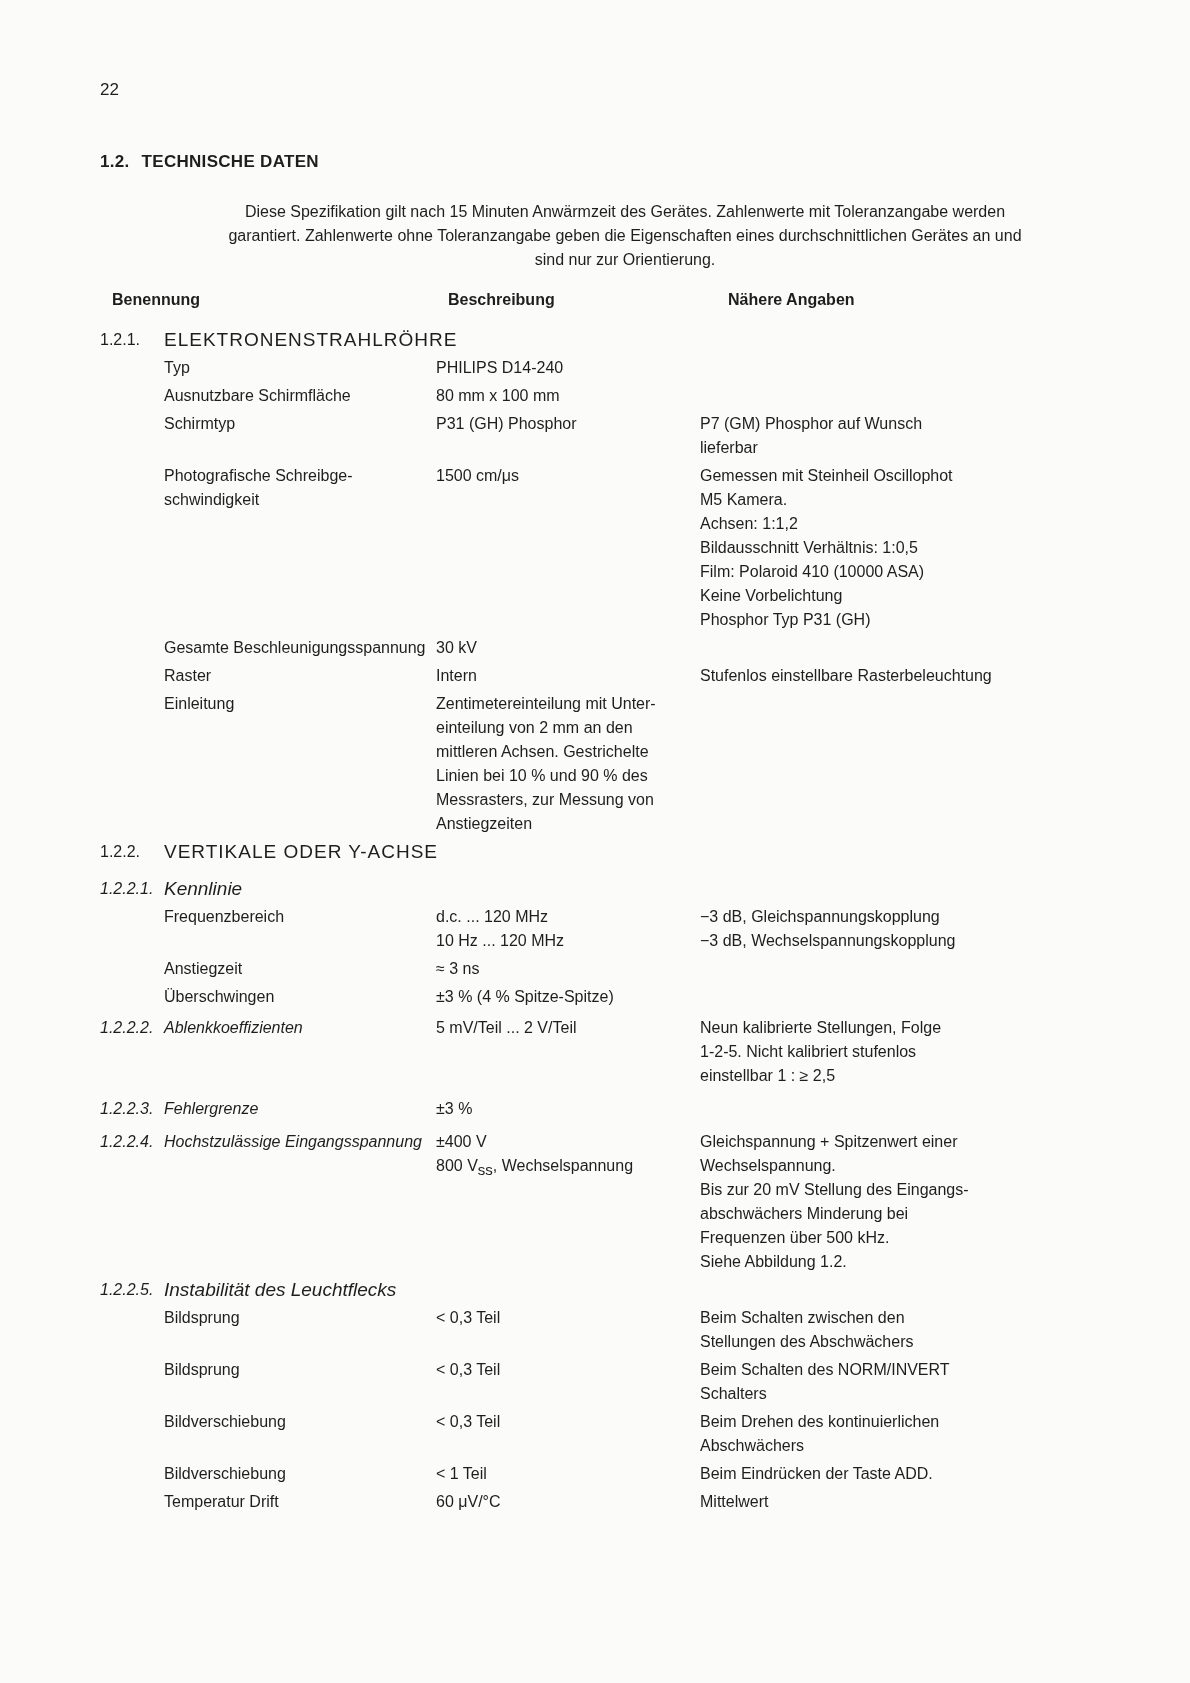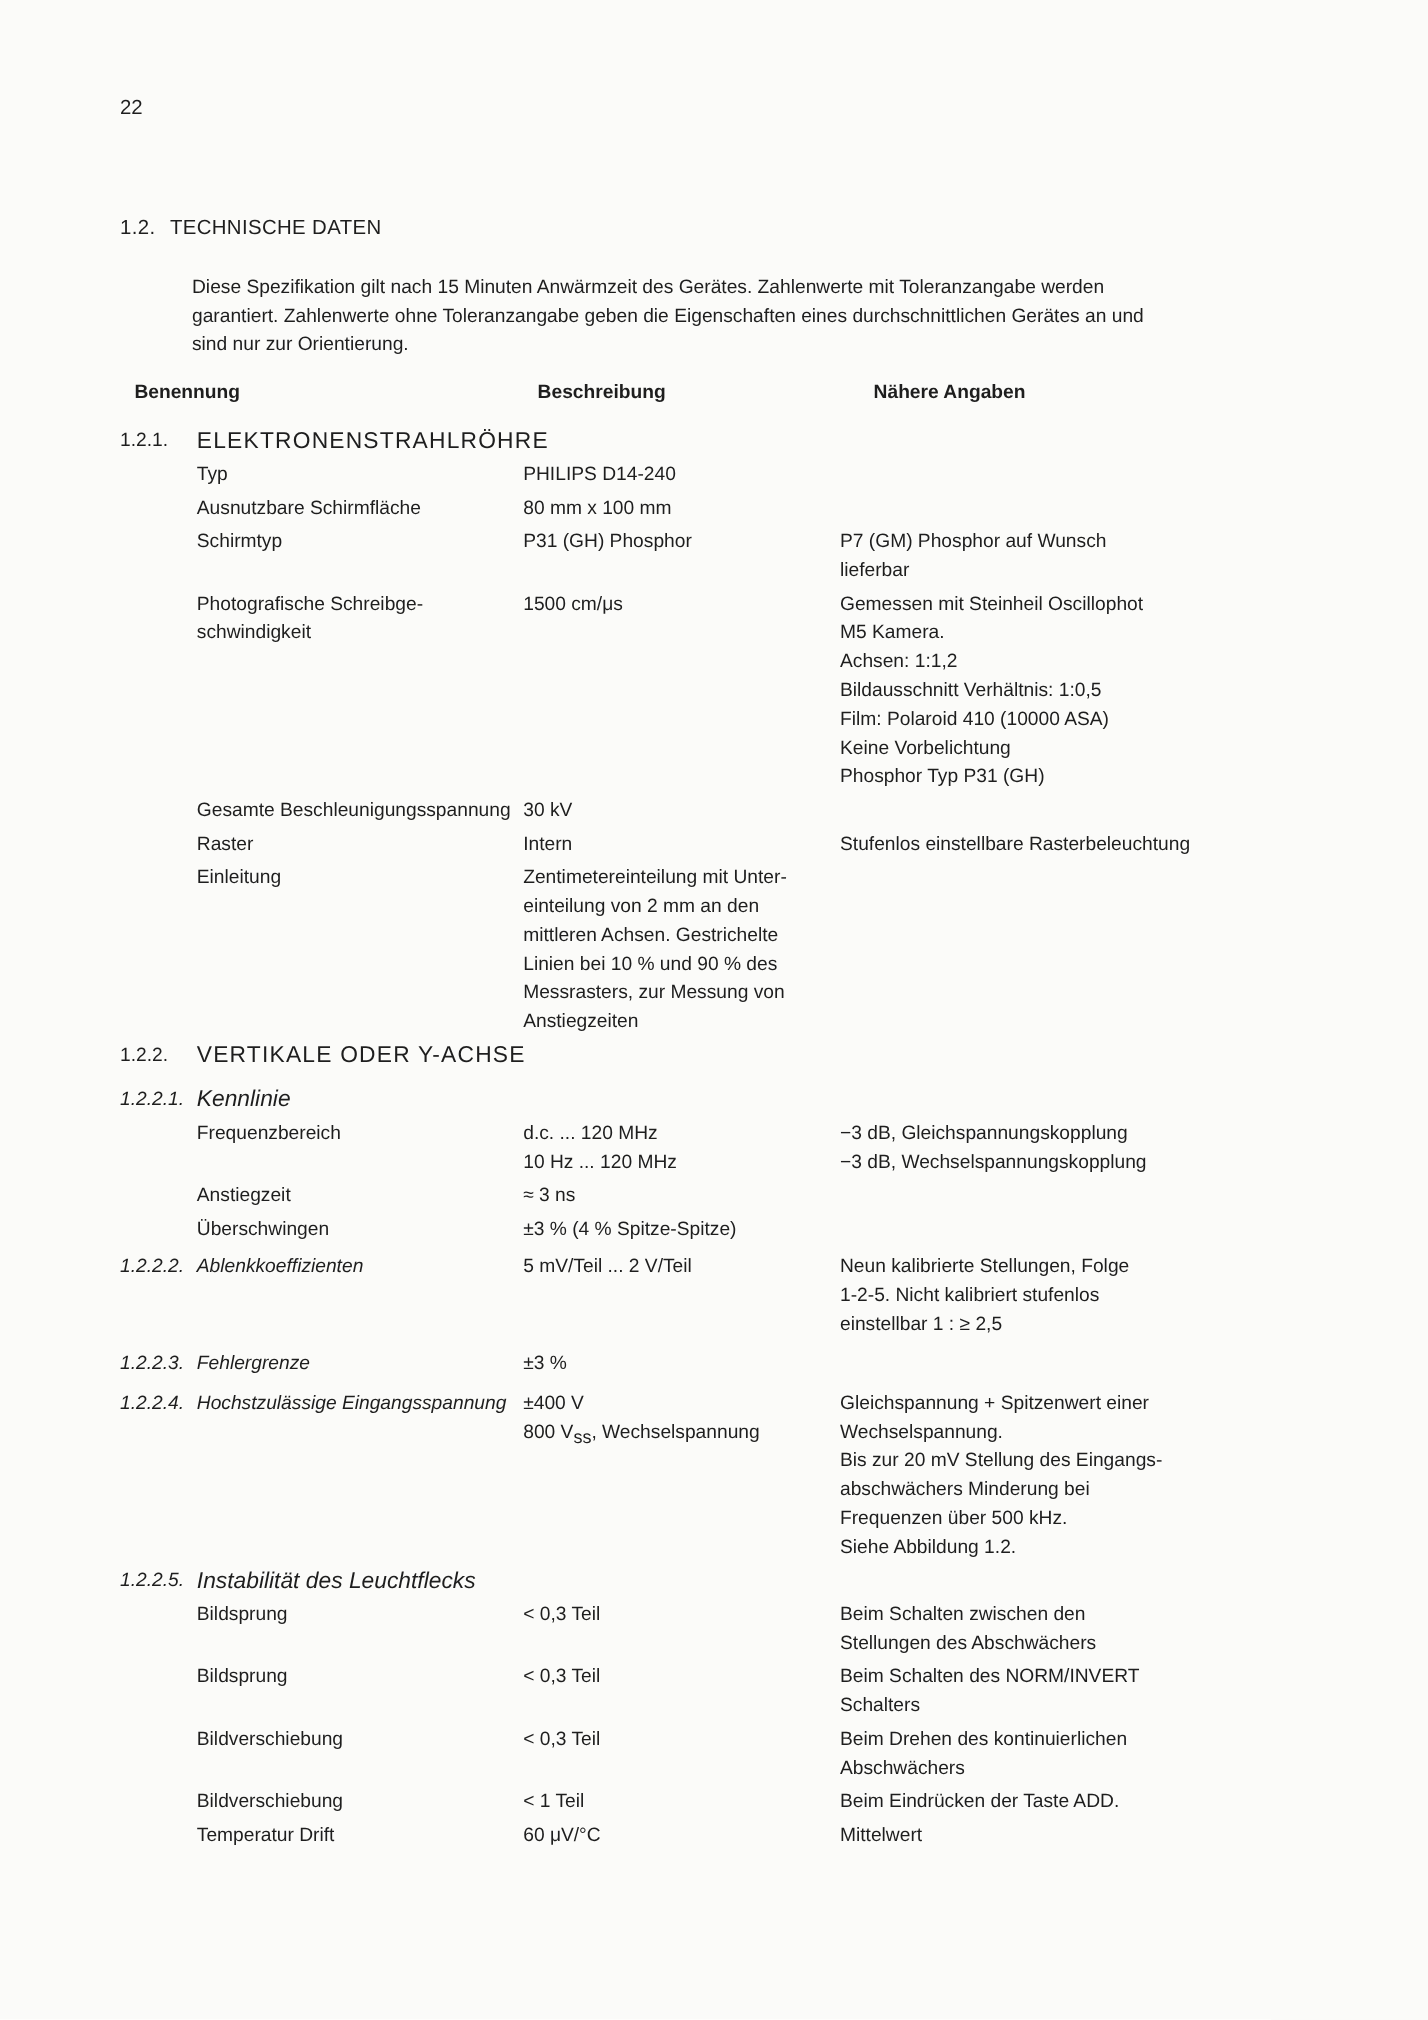--- a/index.html
+++ b/index.html
@@ -8,24 +8,24 @@
     width:1190px;height:1683px;
     background:#fbfbf9;
     box-sizing:border-box;
     padding:80px 100px 0 100px;
     font-family:"Liberation Sans", sans-serif;
     font-size:16px;
     color:#1e1e1e;
     overflow:hidden;
   }
   .ln{line-height:24px;min-height:24px;white-space:nowrap;}
-  .pagenum{line-height:20px;margin-bottom:80px;font-size:17px;}
-  .h-main{margin:0 0 28px 0;font-size:17px;font-weight:normal;line-height:20px;letter-spacing:.3px;}
+  .pagenum{line-height:20px;margin-bottom:52px;font-size:17px;}
+  .h-main{margin:0 0 28px 0;font-size:17px;font-weight:bold;line-height:20px;letter-spacing:.3px;}
   .h-main .h-num{margin-right:12px;}
-  .intro{margin:0 0 16px 60px;}
+  .intro{margin:0 0 16px 60px;text-align:center;}
   .intro .ln{line-height:24px;}
   .cols{display:grid;grid-template-columns:336px 280px auto;font-weight:bold;margin-bottom:16px;}
   .cols .ln{line-height:24px;margin-left:12px;}
   .sec-head{display:grid;grid-template-columns:64px auto;margin:0 0 4px 0;}
   .sec-head .t{letter-spacing:1px;font-size:19px;}
   .sec-head.sub .t{letter-spacing:0;font-style:italic;}
   .sec-head.sub .n{font-style:italic;}
   .mb13{margin-bottom:13px !important;}
   .mt7{margin-top:7px;}
   .mt9{margin-top:9px;}

